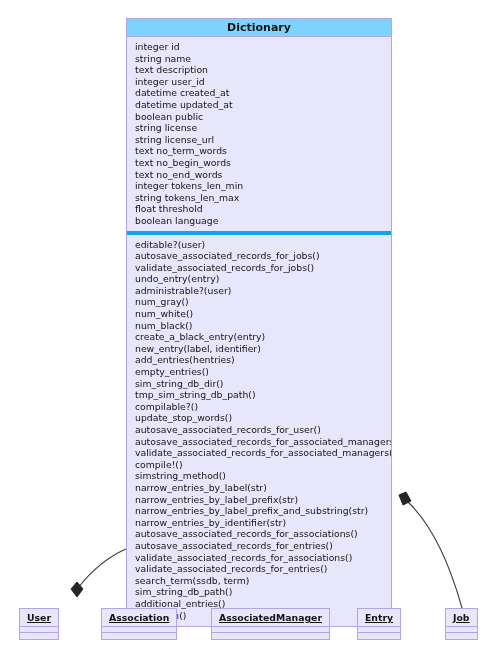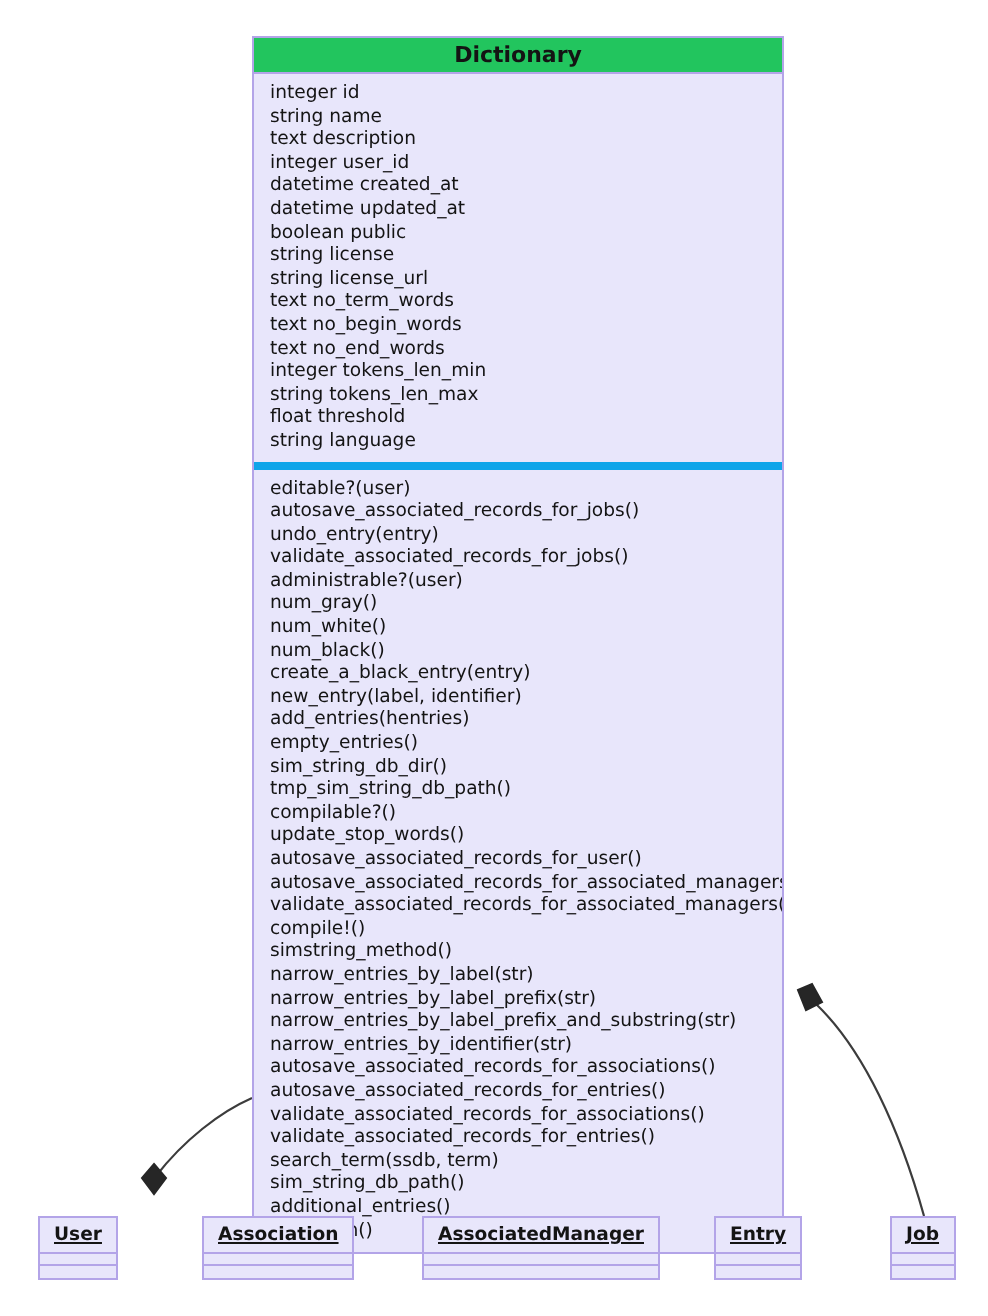--- a/index.html
+++ b/index.html
@@ -36,21 +36,21 @@
     position: absolute;
     box-sizing: border-box;
     border: 1px solid #b3a4e8;
     background: #e8e6fb;
     box-shadow: 0 0 0 0 transparent;
   }
   .uml-title {
     box-sizing: border-box;
     text-align: center;
     font-weight: bold;
-    background: #22c55e;
+    background: #7dd3fc;
     border-bottom: 1px solid #b3a4e8;
     color: #141414;
   }
   .uml-section {
     box-sizing: border-box;
     background: #e8e6fb;
     border-bottom: 4px solid #0ea5e9;
     overflow: hidden;
   }
   .uml-section:last-child { border-bottom: none; }
@@ -159,28 +159,28 @@
       <div class="uml-row">datetime updated_at</div>
       <div class="uml-row">boolean public</div>
       <div class="uml-row">string license</div>
       <div class="uml-row">string license_url</div>
       <div class="uml-row">text no_term_words</div>
       <div class="uml-row">text no_begin_words</div>
       <div class="uml-row">text no_end_words</div>
       <div class="uml-row">integer tokens_len_min</div>
       <div class="uml-row">string tokens_len_max</div>
       <div class="uml-row">float threshold</div>
-      <div class="uml-row">string language</div>
+      <div class="uml-row">boolean language</div>
     </div>
 
     <div class="uml-section" id="dictionary-methods">
       <div class="uml-row">editable?(user)</div>
       <div class="uml-row">autosave_associated_records_for_jobs()</div>
+      <div class="uml-row">validate_associated_records_for_jobs()</div>
       <div class="uml-row">undo_entry(entry)</div>
-      <div class="uml-row">validate_associated_records_for_jobs()</div>
       <div class="uml-row">administrable?(user)</div>
       <div class="uml-row">num_gray()</div>
       <div class="uml-row">num_white()</div>
       <div class="uml-row">num_black()</div>
       <div class="uml-row">create_a_black_entry(entry)</div>
       <div class="uml-row">new_entry(label, identifier)</div>
       <div class="uml-row">add_entries(hentries)</div>
       <div class="uml-row">empty_entries()</div>
       <div class="uml-row">sim_string_db_dir()</div>
       <div class="uml-row">tmp_sim_string_db_path()</div>

